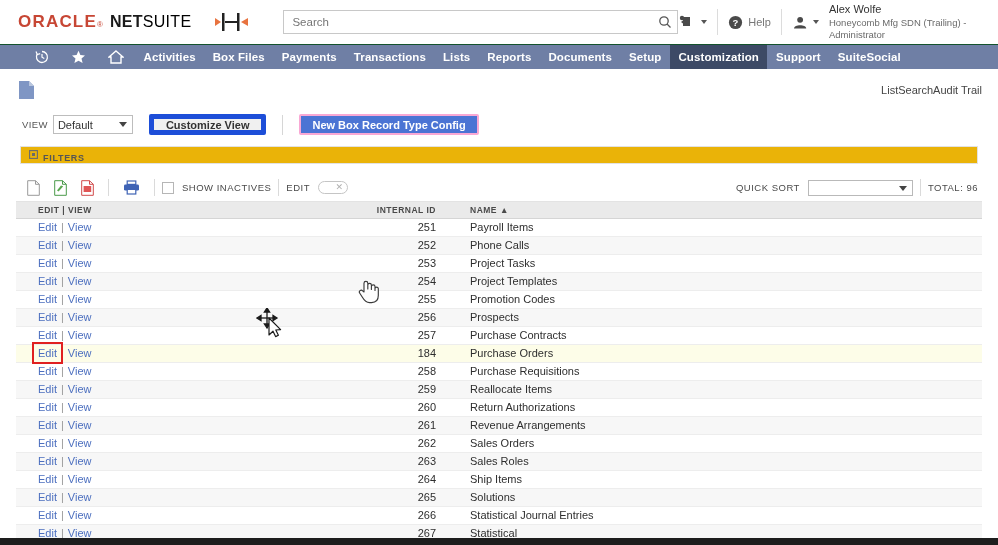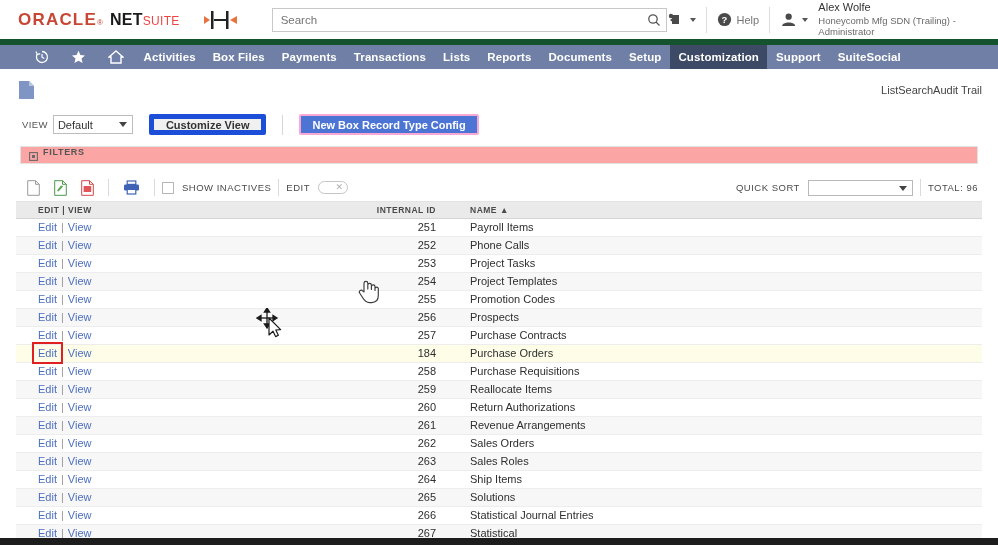--- a/index.html
+++ b/index.html
@@ -7,34 +7,34 @@
     width: 998px; height: 545px;
     overflow: hidden;
     font-family: "Liberation Sans", sans-serif;
     background: #ffffff;
     color: #333;
   }
   
   .topbar {
     height: 45px;
     background: #ffffff;
-    border-bottom: 6px solid #14532d;
+    border-bottom: 1px solid #14532d;
     display: flex;
     align-items: center;
     padding: 0 10px 0 18px;
     position: relative;
   }
   .brand { display: flex; align-items: baseline; white-space: nowrap; }
   .brand-oracle {
     font-size: 17px; font-weight: bold; letter-spacing: 1.2px;
     color: #C74634;
   }
   .brand-reg { font-size: 8px; color: #C74634; vertical-align: super; }
   .brand-net { font-size: 16px; font-weight: bold; color: #1a1a1a; letter-spacing: .3px; margin-left: 7px;}
-  .brand-suite { font-size: 12px; font-weight: normal; color: #ef4444; letter-spacing: .3px;}
+  .brand-suite { font-size: 16px; font-weight: normal; color: #000000; letter-spacing: .3px;}
   .boxlogo { margin-left: 22px; display:flex; align-items:center; }
   .search-wrap {
     margin-left: 26px;
     position: relative;
     flex: 0 0 auto;
   }
   .search-input {
     width: 395px; height: 24px;
     border: 1px solid #c8c8c8;
     background: #fff;
@@ -140,23 +140,23 @@
     border-radius: 2px;
     font-size: 11px; font-weight: bold; color: #fff;
     font-family: "Liberation Sans", sans-serif;
     cursor: pointer;
   }
 
   
   .filters {
     margin: 11px 20px 0 20px;
     height: 18px;
-    background: #fca5a5;
+    background: #eab308;
     border: 1px solid #e2e2e2;
-    display: flex; align-items: flex-start;
+    display: flex; align-items: flex-end;
     padding-left: 8px;
     cursor: pointer;
   }
   .filters-lbl {
     font-size: 9px; font-weight: bold; color: #555;
     letter-spacing: .7px; margin-left: 5px;
   }
 
   
   .toolbar {

